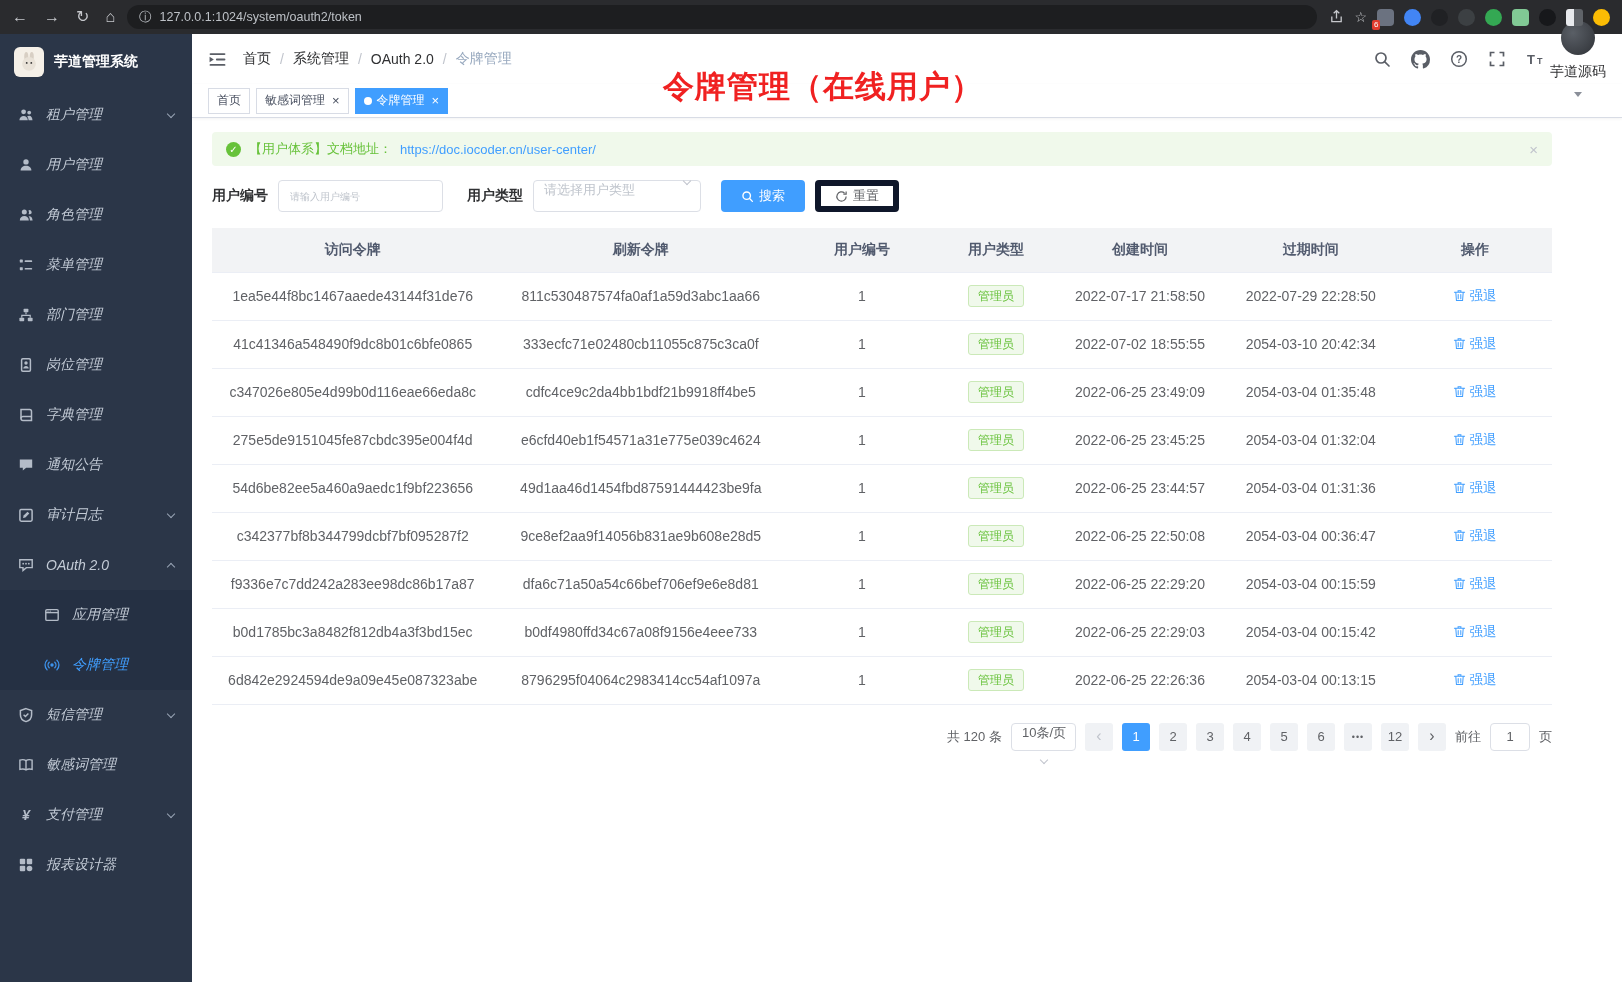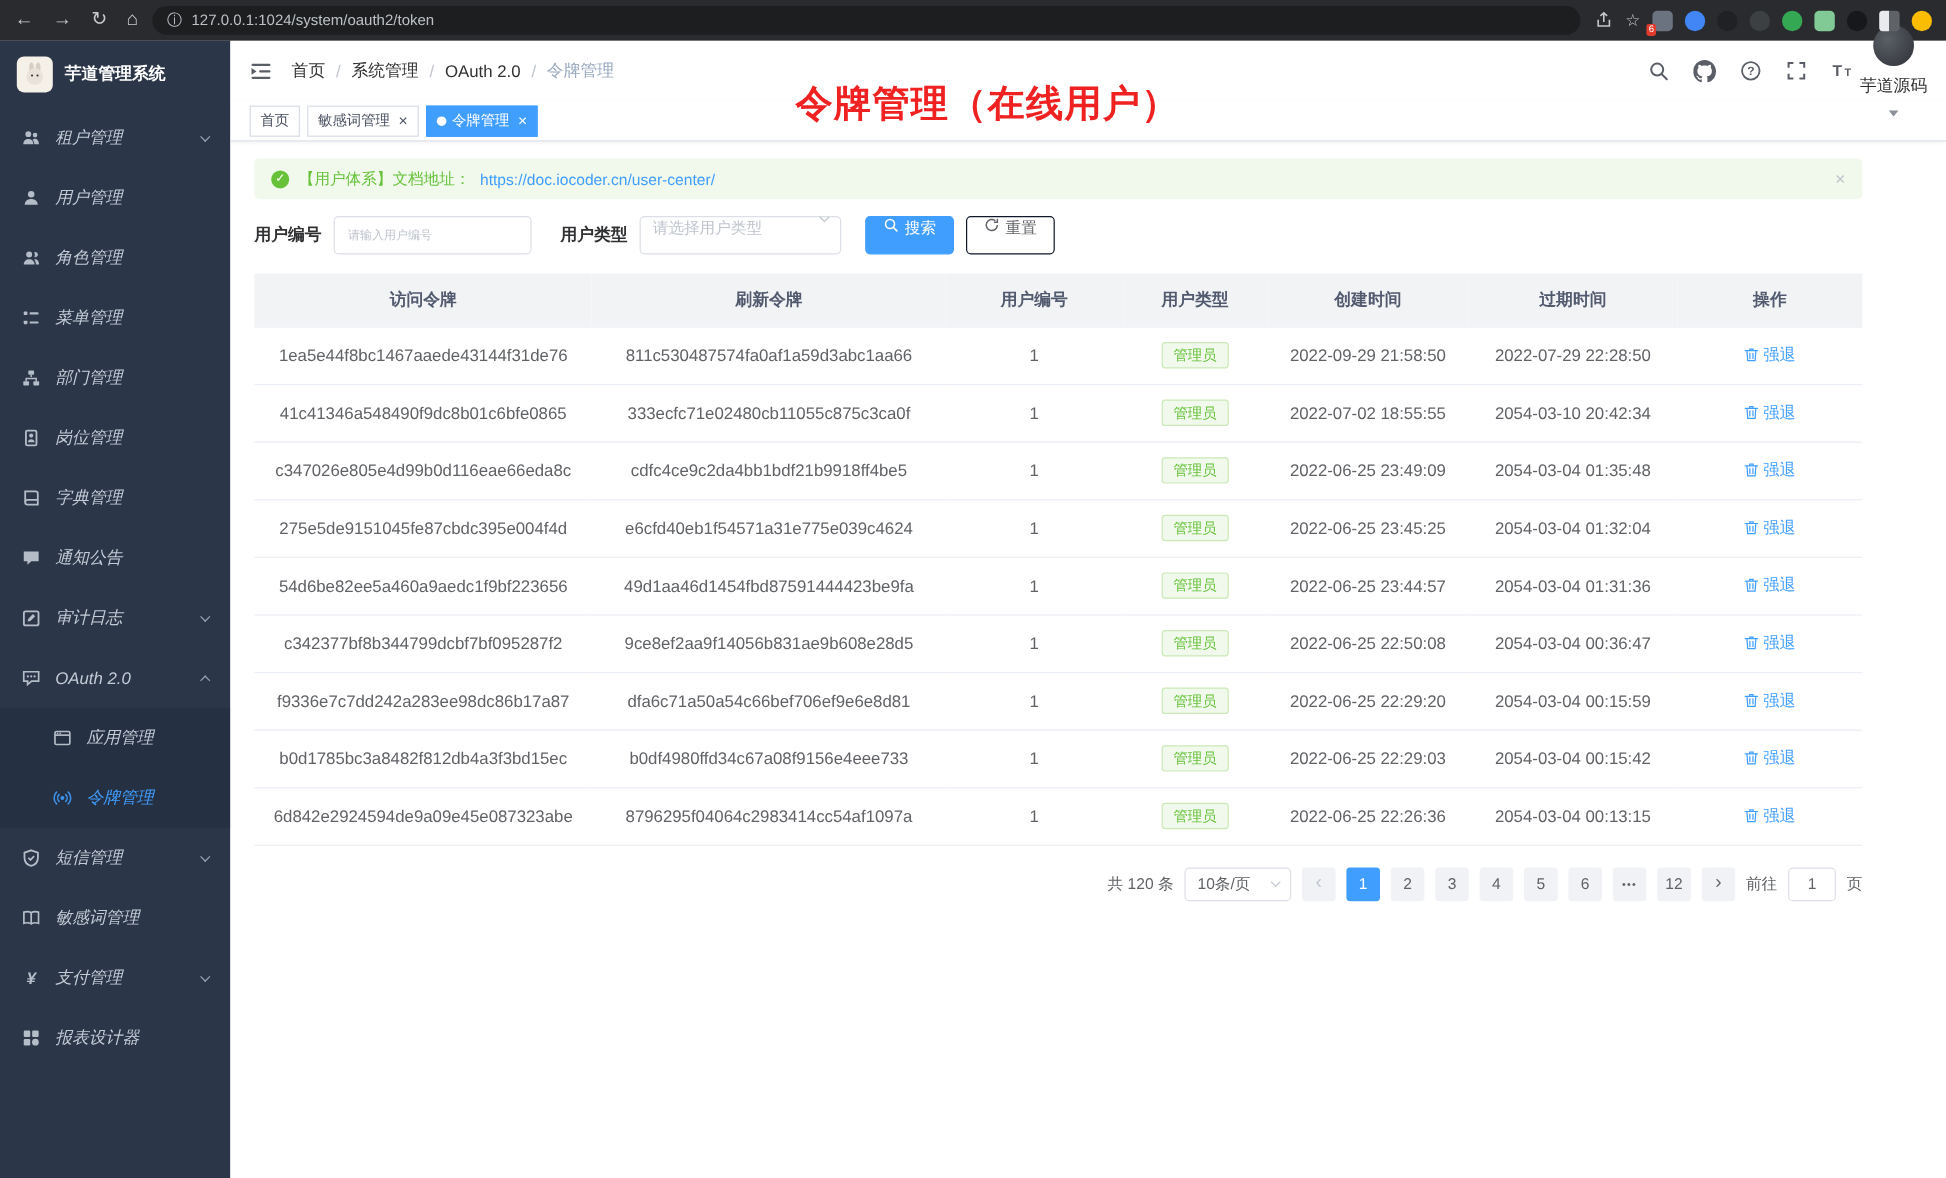--- a/index.html
+++ b/index.html
@@ -69,31 +69,31 @@
   .alert-text { font-size: 13px; color: #67c23a; }
   .alert-link { color: #409eff; font-size: 13px; cursor: pointer; }
   .alert-x { position: absolute; right: 14px; color: #c0c4cc; cursor: pointer; font-size: 15px; }
 
   .filter { display: flex; align-items: center; gap: 10px; margin-bottom: 16px; }
   .flabel { font-size: 14px; font-weight: 700; color: #303133; }
   .finput { width: 165px; height: 32px; border: 1px solid #dcdfe6; border-radius: 4px; padding: 0 11px; font-size: 10px; color: #606266; outline: none; }
   .finput::placeholder { color: #bfc4cc; }
   .fselect { width: 168px; height: 32px; border: 1px solid #dcdfe6; border-radius: 4px; padding: 0 10px; display: flex; align-items: flex-start; justify-content: space-between; color: #bfc4cc; font-size: 13px; cursor: pointer; background: #fff; }
   .scaret { width: 6px; height: 6px; border-right: 1.3px solid #c0c4cc; border-bottom: 1.3px solid #c0c4cc; transform: rotate(45deg); margin-top: -3px; flex-shrink: 0; }
-  .btn { height: 32px; border-radius: 4px; border: 1px solid #0f172a; background: #fff; display: inline-flex; align-items: flex-start; gap: 5px; padding: 0 14px; font-size: 13px; color: #606266; cursor: pointer; }
+  .btn { height: 32px; border-radius: 4px; border: 6px solid #0f172a; background: #fff; display: inline-flex; align-items: center; gap: 5px; padding: 0 14px; font-size: 13px; color: #606266; cursor: pointer; }
   .btn.primary { background: #409eff; border-color: #409eff; color: #fff; margin-left: 10px; }
 
   table.data { width: 100%; border-collapse: collapse; table-layout: fixed; }
   .data th { height: 44px; background: #f2f3f5; color: #515a6e; font-size: 14px; font-weight: 700; text-align: center; border-bottom: 1px solid #ebeef5; }
   .data td { height: 48px; border-bottom: 1px solid #ebeef5; text-align: center; font-size: 14px; color: #606266; overflow: hidden; white-space: nowrap; }
   .tag-success { display: inline-block; background: #f0f9eb; border: 1px solid #cbe9b8; color: #67c23a; font-size: 12px; padding: 2px 9px; border-radius: 3px; line-height: 1.35; }
   .action-link { color: #409eff; display: inline-flex; align-items: center; gap: 3px; cursor: pointer; font-size: 13.5px; }
 
   .pagination { display: flex; align-items: center; justify-content: flex-end; gap: 9px; margin-top: 18px; font-size: 13px; color: #606266; }
-  .psel { height: 28px; border: 1px solid #dcdfe6; border-radius: 4px; display: flex; align-items: center; gap: 18px; padding: 0 9px 0 10px; cursor: pointer; background: #fff; }
+  .psel { height: 28px; border: 1px solid #dcdfe6; border-radius: 4px; display: flex; align-items: center; gap: 18px; padding: 0 9px 0 10px; cursor: pointer; background: #fff; flex-direction: column; }
   .pbtn { min-width: 28px; height: 28px; background: #f0f2f5; border: none; border-radius: 3px; display: inline-flex; align-items: center; justify-content: center; font-size: 13px; color: #606266; cursor: pointer; padding: 0 6px; }
   .pbtn.active { background: #409eff; color: #fff; }
   .pbtn.nav { font-size: 16px; padding-bottom: 2px; }
   .pbtn.nav.disabled { color: #c0c4cc; }
   .pbtn.dots { font-size: 9px; letter-spacing: 1px; }
   .pager-wrap { display: flex; gap: 9px; }
   .jump-input { width: 40px; height: 28px; border: 1px solid #dcdfe6; border-radius: 4px; text-align: center; font-size: 13px; color: #606266; outline: none; }
 
   .annotation { position: absolute; left: 663px; top: 66px; font-size: 31px; font-weight: 700; color: #f02121; z-index: 50; letter-spacing: 1px; pointer-events: none; }
 </style>
@@ -436,21 +436,21 @@
               <th>过期时间</th>
               <th>操作</th>
             </tr>
           </thead>
         <tbody>
             <tr>
               <td>1ea5e44f8bc1467aaede43144f31de76</td>
               <td>811c530487574fa0af1a59d3abc1aa66</td>
               <td>1</td>
               <td><span class="tag-success">管理员</span></td>
-              <td>2022-09-29 21:58:50</td>
+              <td>2022-07-17 21:58:50</td>
               <td>2022-07-29 22:28:50</td>
               <td><span class="action-link">
                   <svg viewBox="0 0 14 14" width="13" height="13">
                     <path d="M1.5 3.5h11M5.5 3.5V2h3v1.5M3 3.5l.7 9h6.6l.7-9M5.6 5.8v4.6M8.4 5.8v4.6" fill="none" stroke="currentColor" stroke-width="1.1" stroke-linecap="round"></path>
                   </svg>
                   <span>强退</span>
                 </span></td>
             </tr>
             <tr>
               <td>41c41346a548490f9dc8b01c6bfe0865</td>

